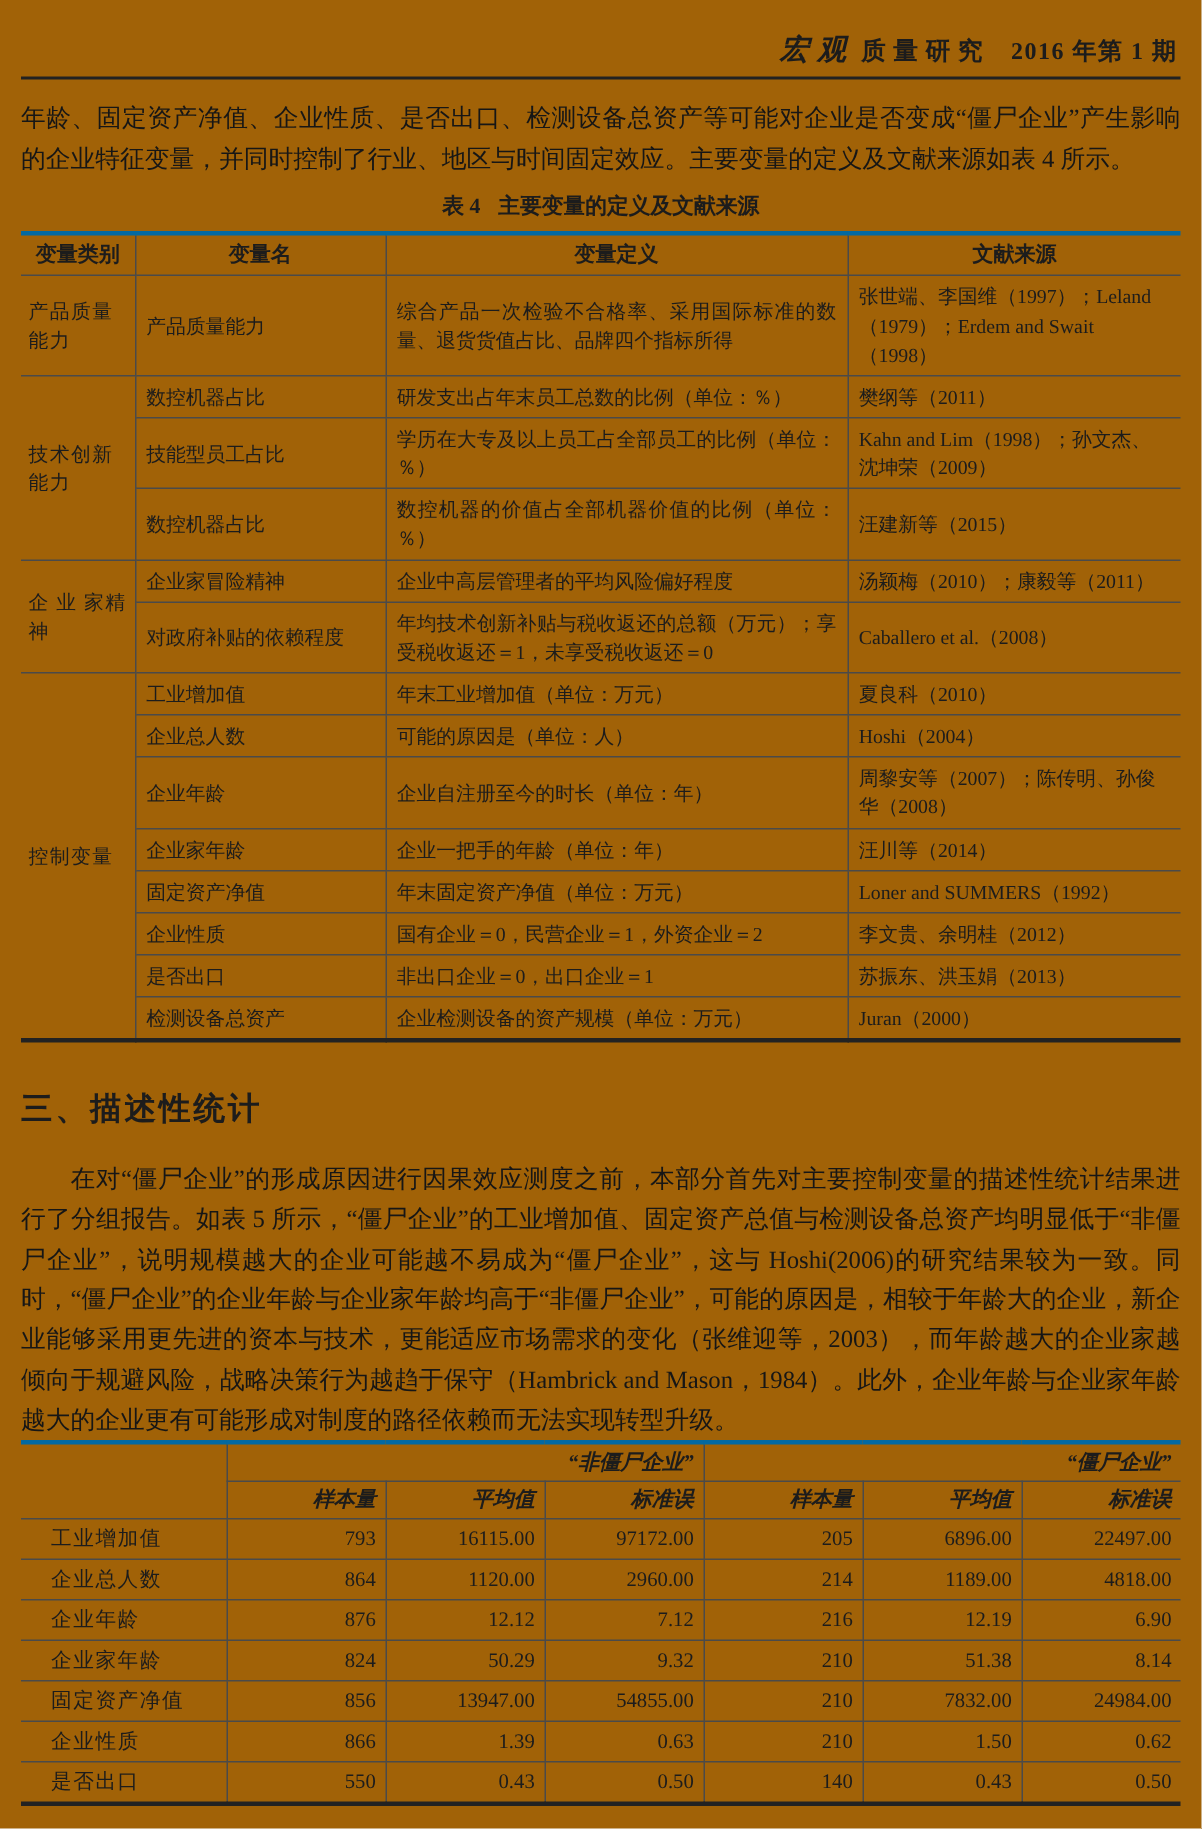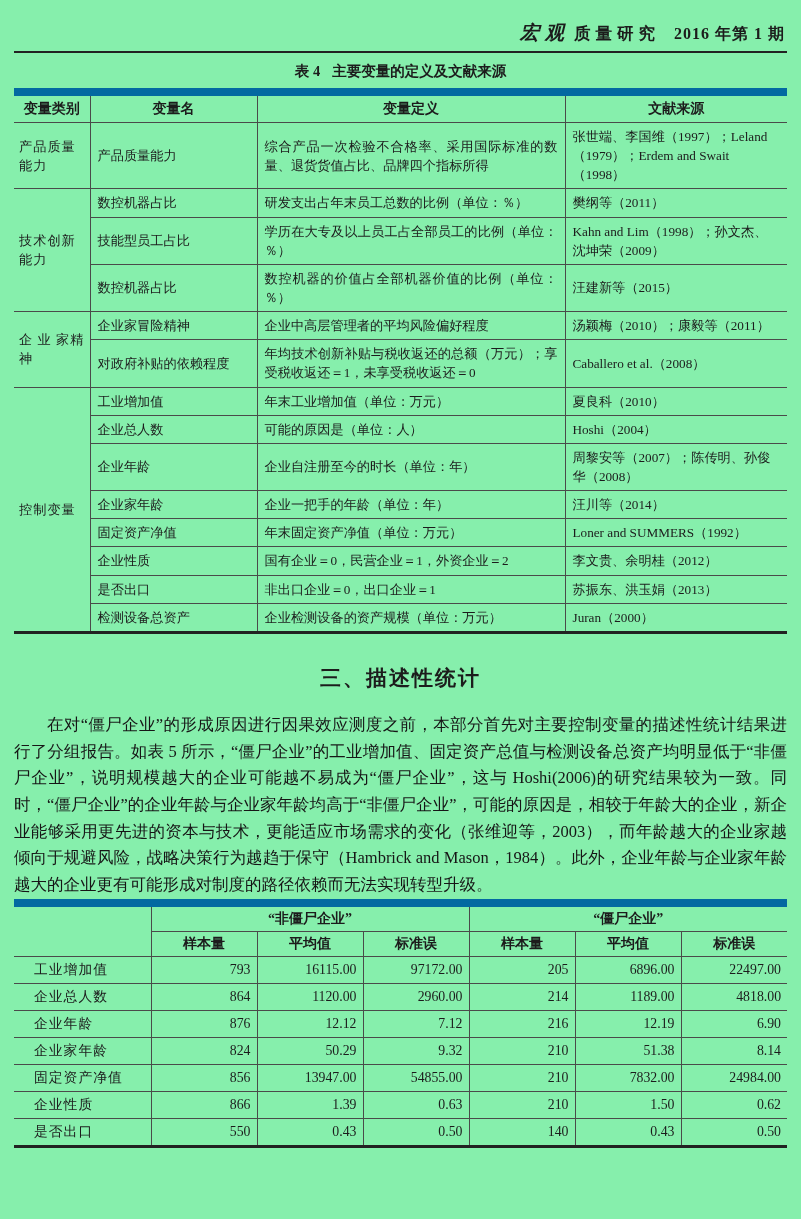--- a/index.html
+++ b/index.html
@@ -1,69 +1,70 @@
 <!DOCTYPE html>
 <html><head>
 <meta charset="utf-8">
 <style>
   * { margin: 0; padding: 0; box-sizing: border-box; }
   html, body { background: #f2f2f2; }
   .page {
     width: 801px; height: 1219px; overflow: hidden;
-    background: #86efac; color: #1c1c1c;
+    background: #a16207; color: #1c1c1c;
     font-family: "Liberation Serif", "DejaVu Serif", serif;
     padding: 14px 14px 0 14px;
     position: relative;
   }
   
   .running-head { text-align: right; padding: 6px 2px 5px 0; border-bottom: 2px solid #222; }
   .journal-script { font-style: italic; font-weight: 700; font-size: 19px; letter-spacing: 6px; margin-right: 4px; }
   .journal-name  { font-weight: 700; font-size: 16.5px; letter-spacing: 5px; }
   .issue         { font-weight: 700; font-size: 16px; margin-left: 14px; letter-spacing: 1px; }
   
   .para { font-size: 16.5px; line-height: 1.62; text-align: justify; color: #161616; }
   .para-1 { margin-top: 13px; }
   .para-2 { text-indent: 2em; margin-top: 20px; }
   
   .tbl-caption { text-align: center; font-weight: 700; font-size: 14.5px; margin: 9px 0 7px; }
   .cap-label { margin-right: 12px; }
   .cap-note { font-size: 11px; vertical-align: super; }
   
   table { width: 100%; border-collapse: collapse; table-layout: fixed; }
-  .tbl { border-top: 8px solid #0369a1; border-bottom: 3px solid #222; }
+  .tbl { border-top: 3px solid #0369a1; border-bottom: 3px solid #222; }
   .tbl th, .tbl td { border: 1px solid #4a4a4a; vertical-align: middle; }
   .tbl tr > *:first-child { border-left: 0; }
   .tbl tr > *:last-child  { border-right: 0; }
   
   .t4 { font-size: 13.2px; }
   .t4 th { font-size: 14px; font-weight: 700; text-align: center; padding: 4px 4px; }
   .t4 td { padding: 4px 7px; line-height: 1.45; }
   .t4 .cat  { padding: 4px 5px; letter-spacing: 1px; }
   .t4 .def  { text-align: justify; }
   .t4 col.c-cat { width: 76px; } .t4 col.c-name { width: 167px; }
   .t4 col.c-def { width: 308px; } .t4 col.c-src { width: 222px; }
   
   .t5 { font-size: 13.8px; }
-  .t5 th { font-weight: 700; text-align: center; padding: 3px 16px; font-size: 14px; }
+  .t5 th { font-weight: 700; text-align: right; padding: 3px 6px; font-size: 14px; font-style: italic; }
   .t5 td { padding: 4px 6px; height: 26px; }
   .t5 .rowlabel { text-align: left; padding-left: 20px; letter-spacing: 1px; }
   .t5 .num { text-align: right; font-family: "Liberation Serif", serif; }
   .t5 col.c-lab { width: 137px; } .t5 col.c-v { width: 106px; }
   
-  .section-heading { text-align: center; font-size: 21px; font-weight: 700; margin: 30px 0 15px; letter-spacing: 2px; }
+  .section-heading { font-size: 21px; font-weight: 700; margin: 30px 0 15px; letter-spacing: 2px; }
 </style>
 </head>
 <body>
 
 <div class="page">
 
   <div class="running-head">
     <span class="journal-script">宏观</span><span class="journal-name">质量研究</span><span class="issue">2016 年第 1 期</span>
   </div>
 
+  <p class="para para-1">年龄、固定资产净值、企业性质、是否出口、检测设备总资产等可能对企业是否变成“僵尸企业”产生影响的企业特征变量，并同时控制了行业、地区与时间固定效应。主要变量的定义及文献来源如表 4 所示。</p>
 
   <div class="tbl-caption">
     <span class="cap-label">表 4</span><span>主要变量的定义及文献来源</span>
   </div>
 
   <table class="tbl t4">
     <colgroup>
         <col class="c-cat">
         <col class="c-name">
         <col class="c-def">

